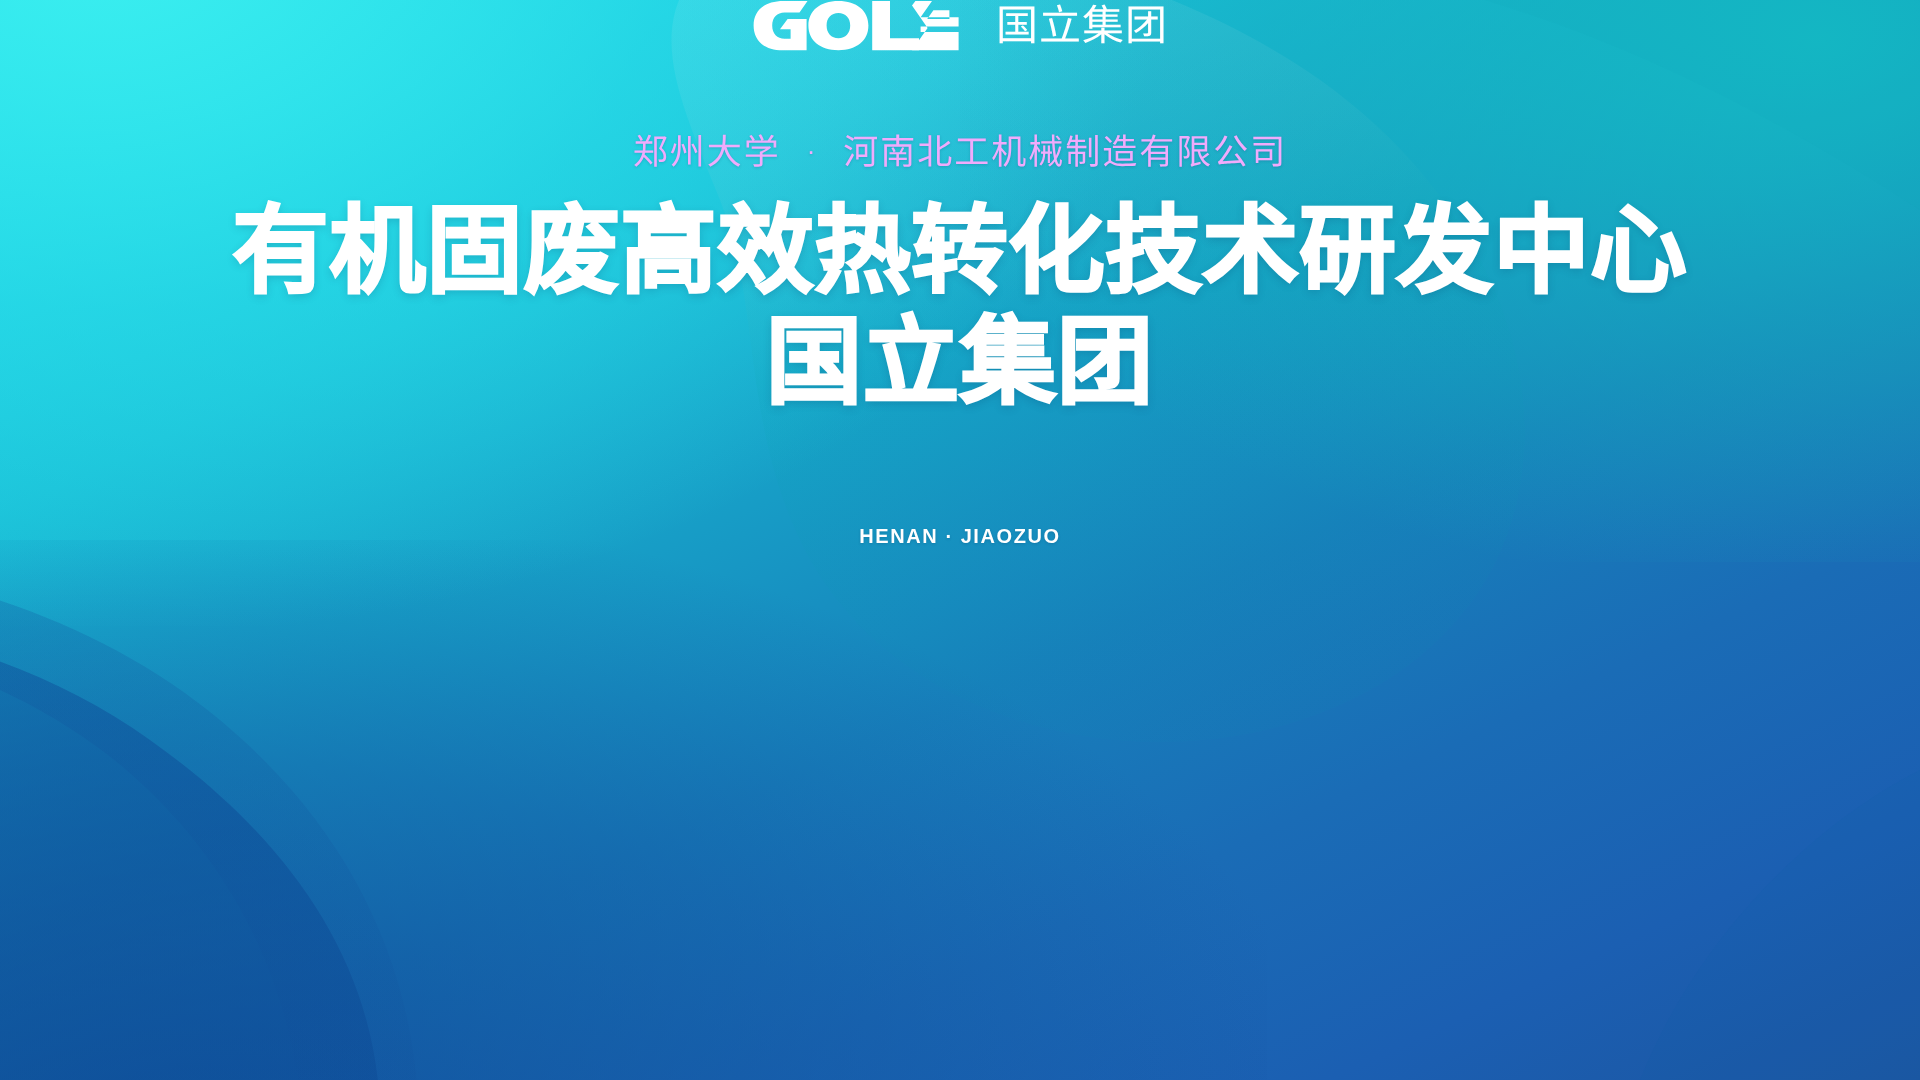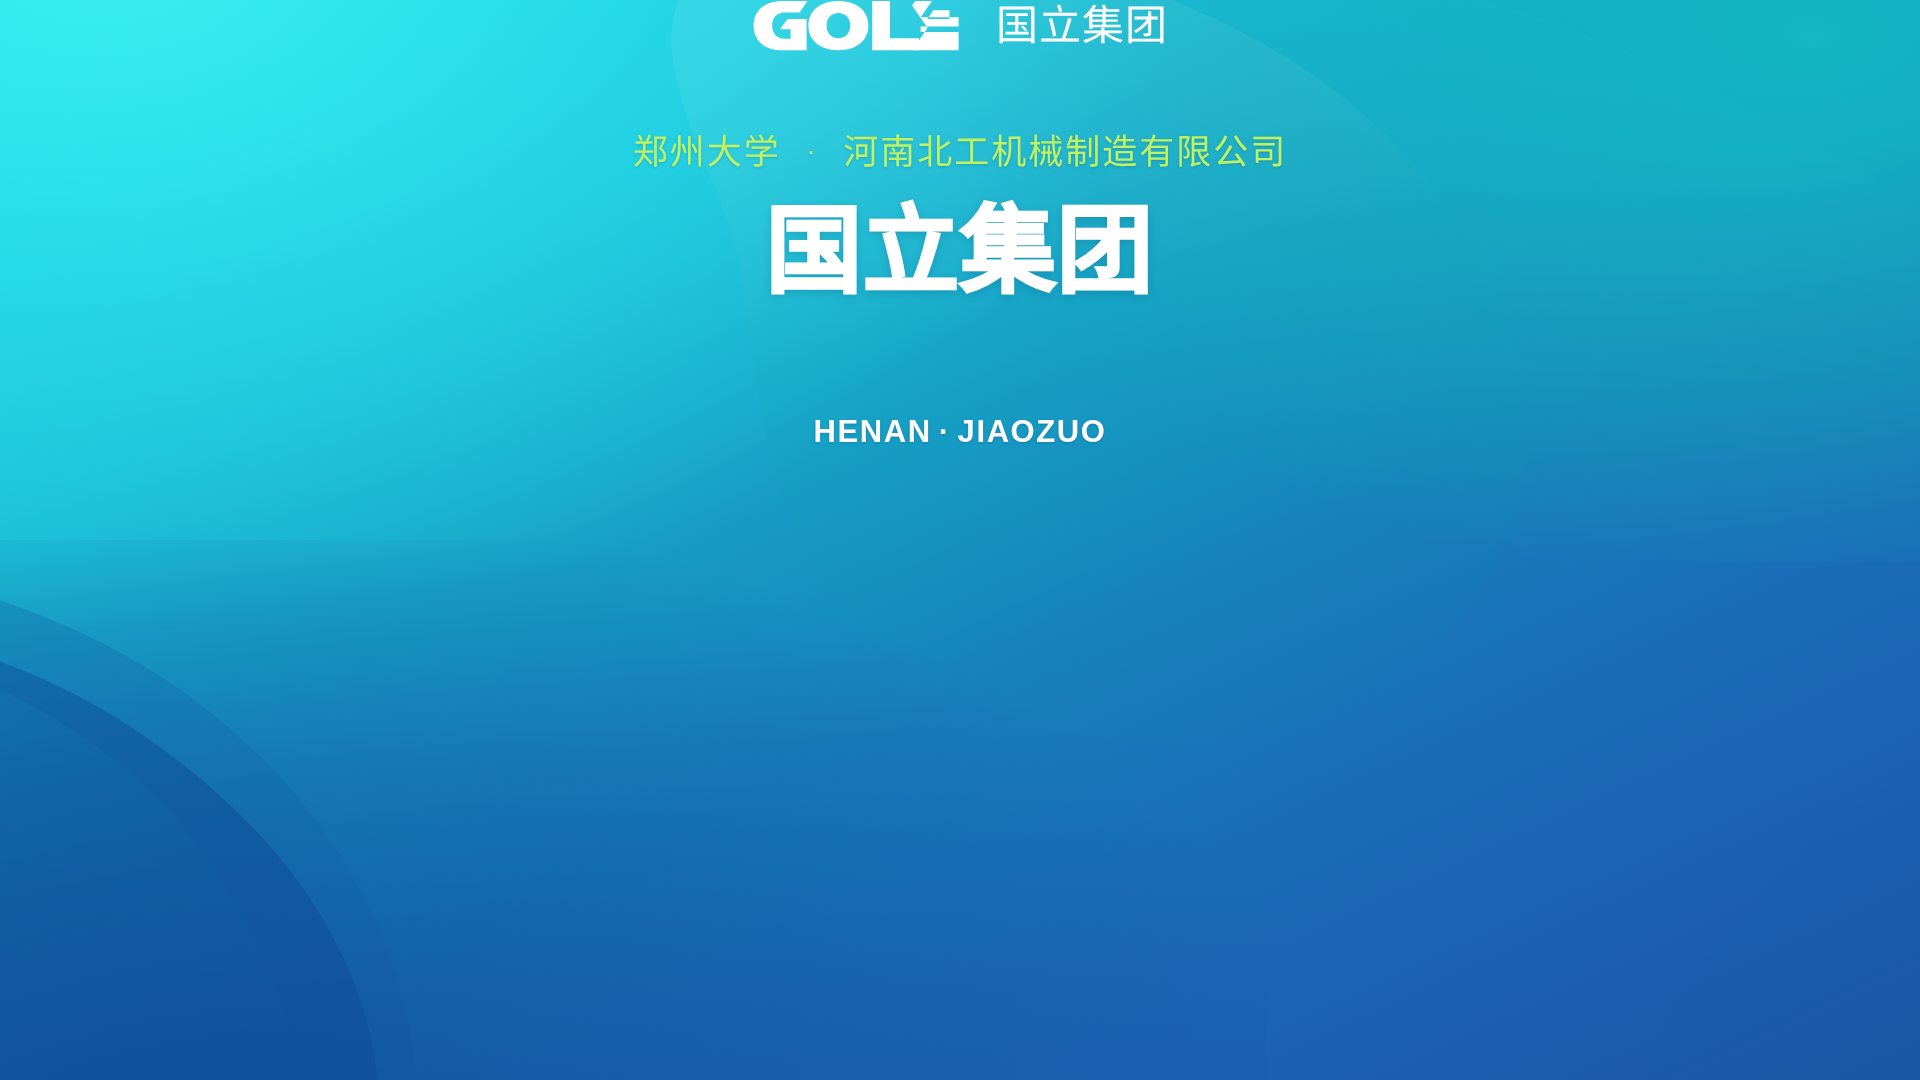--- a/index.html
+++ b/index.html
@@ -94,21 +94,21 @@
     height: 52px;
   }
   .logo-mark { display: block; }
   .logo-cn {
     display: block;
   }
 
   
   .subtitle {
     margin-top: 82px;
-    color: #bef264;
+    color: #f0abfc;
     font-size: 35px;
     font-weight: 400;
     letter-spacing: 2px;
     line-height: 1;
     white-space: nowrap;
     text-shadow: 0 1px 3px rgba(0,40,80,0.18);
   }
   .subtitle .dot-sep {
     padding: 0 26px;
     font-size: 26px;
@@ -130,21 +130,21 @@
     font-size: 96px;
     line-height: 1.16;
     white-space: nowrap;
     -webkit-text-stroke: 2.6px #ffffff;
   }
 
   
   .footer-loc {
     margin-top: 86px;
     color: #ffffff;
-    font-size: 31px;
+    font-size: 20px;
     font-weight: 600;
     letter-spacing: 1.6px;
     white-space: nowrap;
     text-shadow: 0 1px 3px rgba(0,40,80,0.2);
   }
   .footer-loc .dot-sep {
     padding: 0 7px;
   }
 </style>
 </head>
@@ -234,20 +234,21 @@
       <svg class="logo-cn" width="172" height="44" viewBox="0 0 172 44" role="img" aria-label="国立集团">
         <text x="0" y="36" font-family="'Liberation Sans','DejaVu Sans',sans-serif" font-size="42" font-weight="500" fill="#ffffff" letter-spacing="1">国立集团</text>
       </svg>
     </div>
 
     <div class="subtitle">
       <span>郑州大学</span><span class="dot-sep">·</span><span>河南北工机械制造有限公司</span>
     </div>
 
     <h1 class="headline">
+      <span class="headline-line">有机固废高效热转化技术研发中心</span>
       <span class="headline-line">国立集团</span>
     </h1>
 
     <div class="footer-loc">
       <span>HENAN</span><span class="dot-sep">·</span><span>JIAOZUO</span>
     </div>
 
   </div>
 </div>
 

